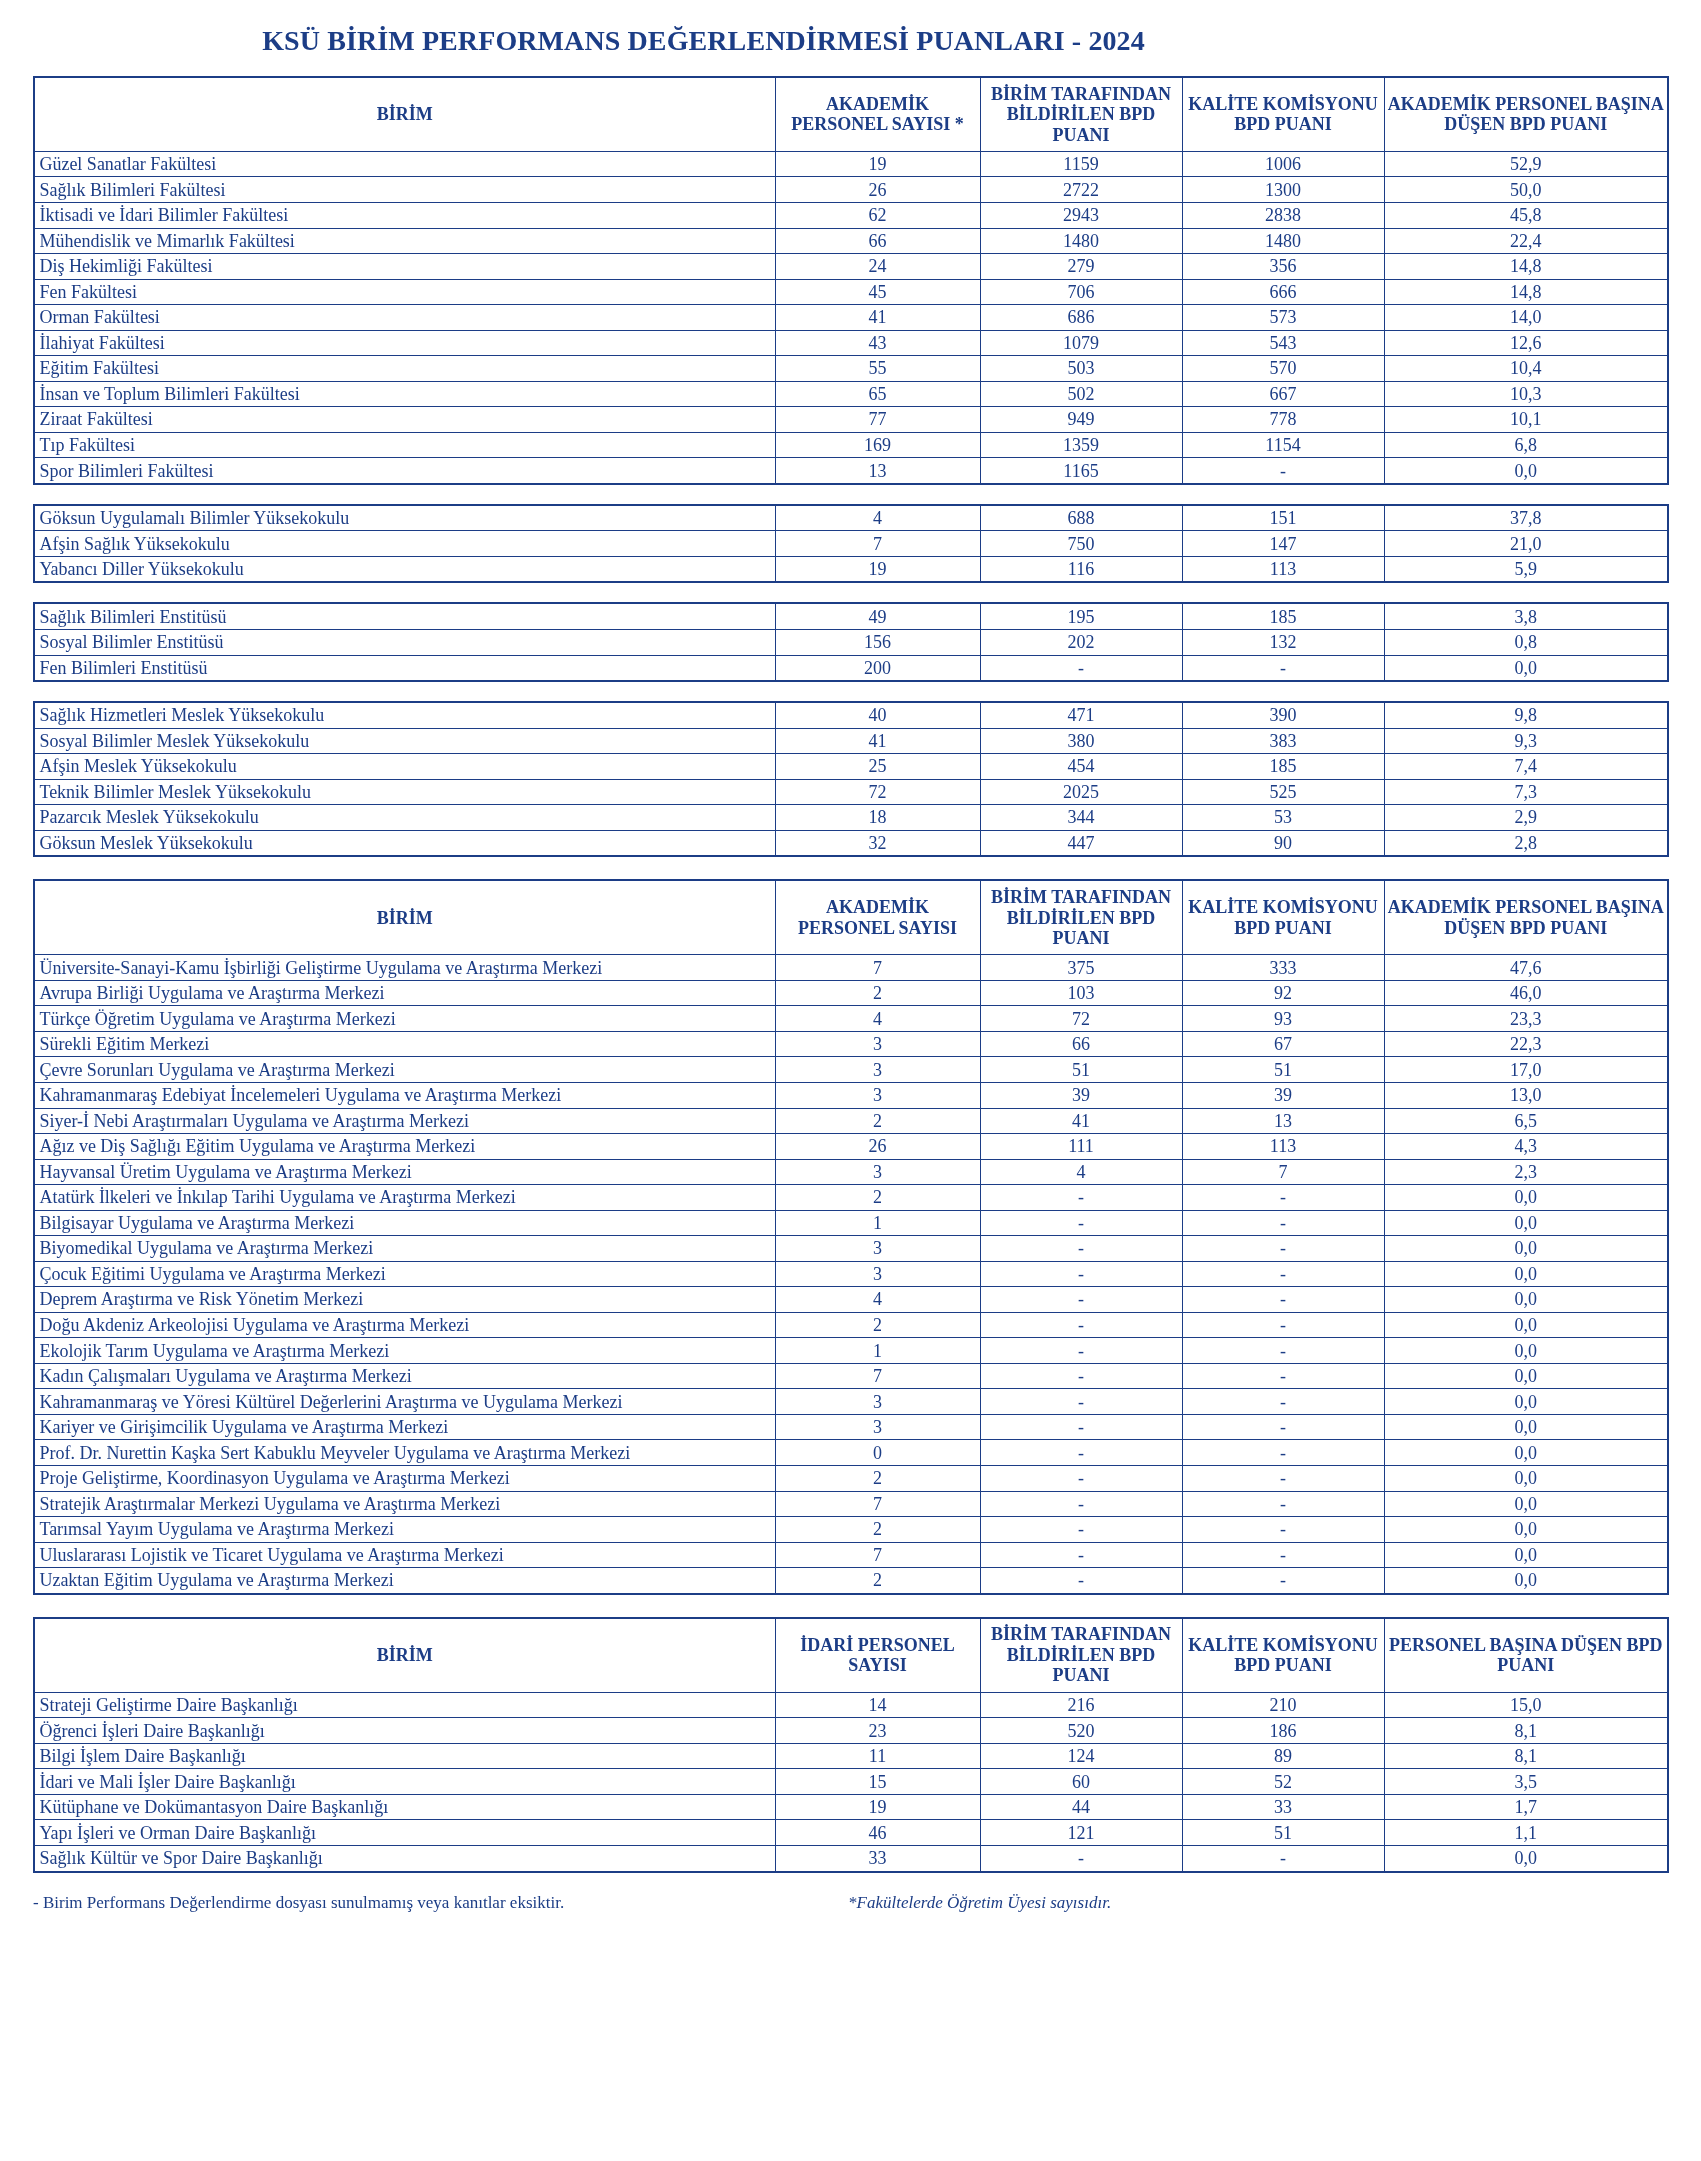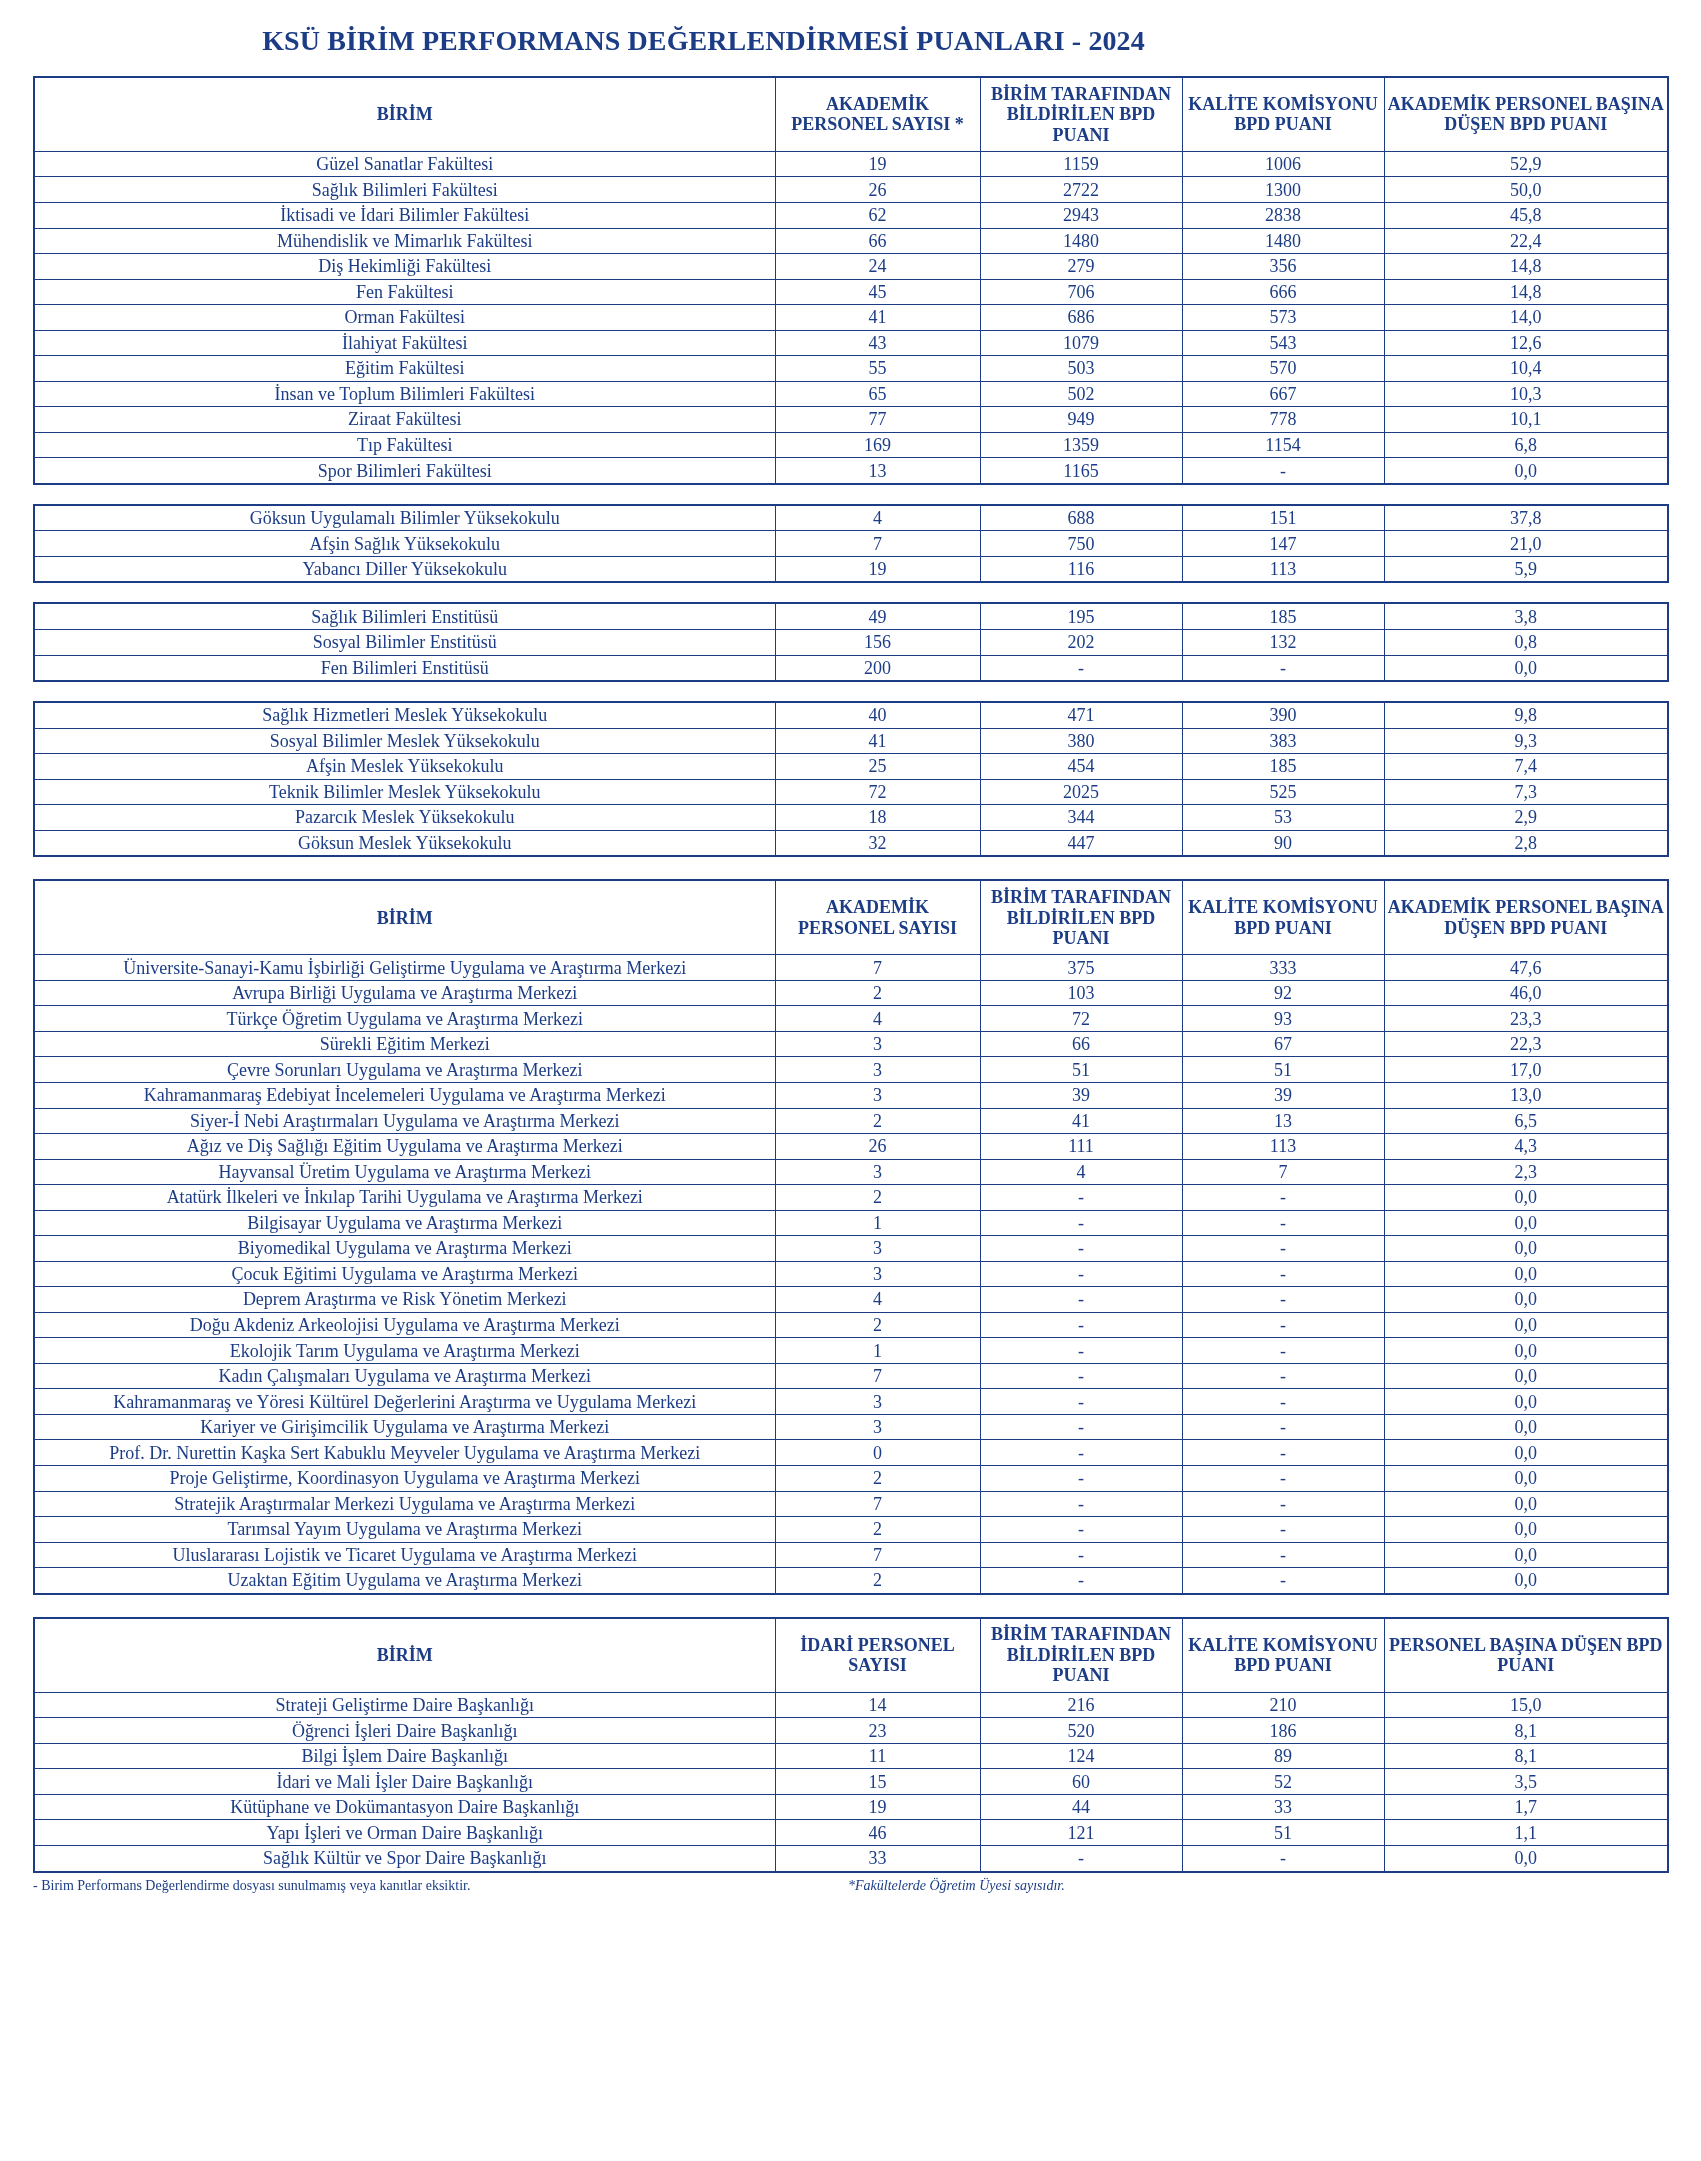--- a/index.html
+++ b/index.html
@@ -40,43 +40,43 @@
   }
   table.grid th {
     font-weight: bold;
     text-align: center;
     vertical-align: middle;
     font-size: 18px;
     line-height: 1.14;
     padding: 5.8px 2.9px;
   }
   td.unit {
-    text-align: center;
+    text-align: left;
     padding-left: 8.7px;
     white-space: nowrap;
     overflow: hidden;
   }
   td.num {
     text-align: center;
   }
   .col-unit { width: 741px; }
   .col-a { width: 205px; }
   .col-b { width: 202px; }
   .col-c { width: 202px; }
   .col-d { width: 284px; }
   .block-gap {
     height: 19px;
   }
   .section-spacer {
     height: 22px;
   }
   .footnotes {
-    margin-top: 5px;
+    margin-top: 20px;
     display: flex;
-    font-size: 14px;
+    font-size: 17px;
     color: #1c3d86;
   }
   .footnote-left {
     width: 815px;
   }
   .footnote-right {
     flex: 1;
     font-style: italic;
   }
   .hdr-row th { background: #ffffff; }

